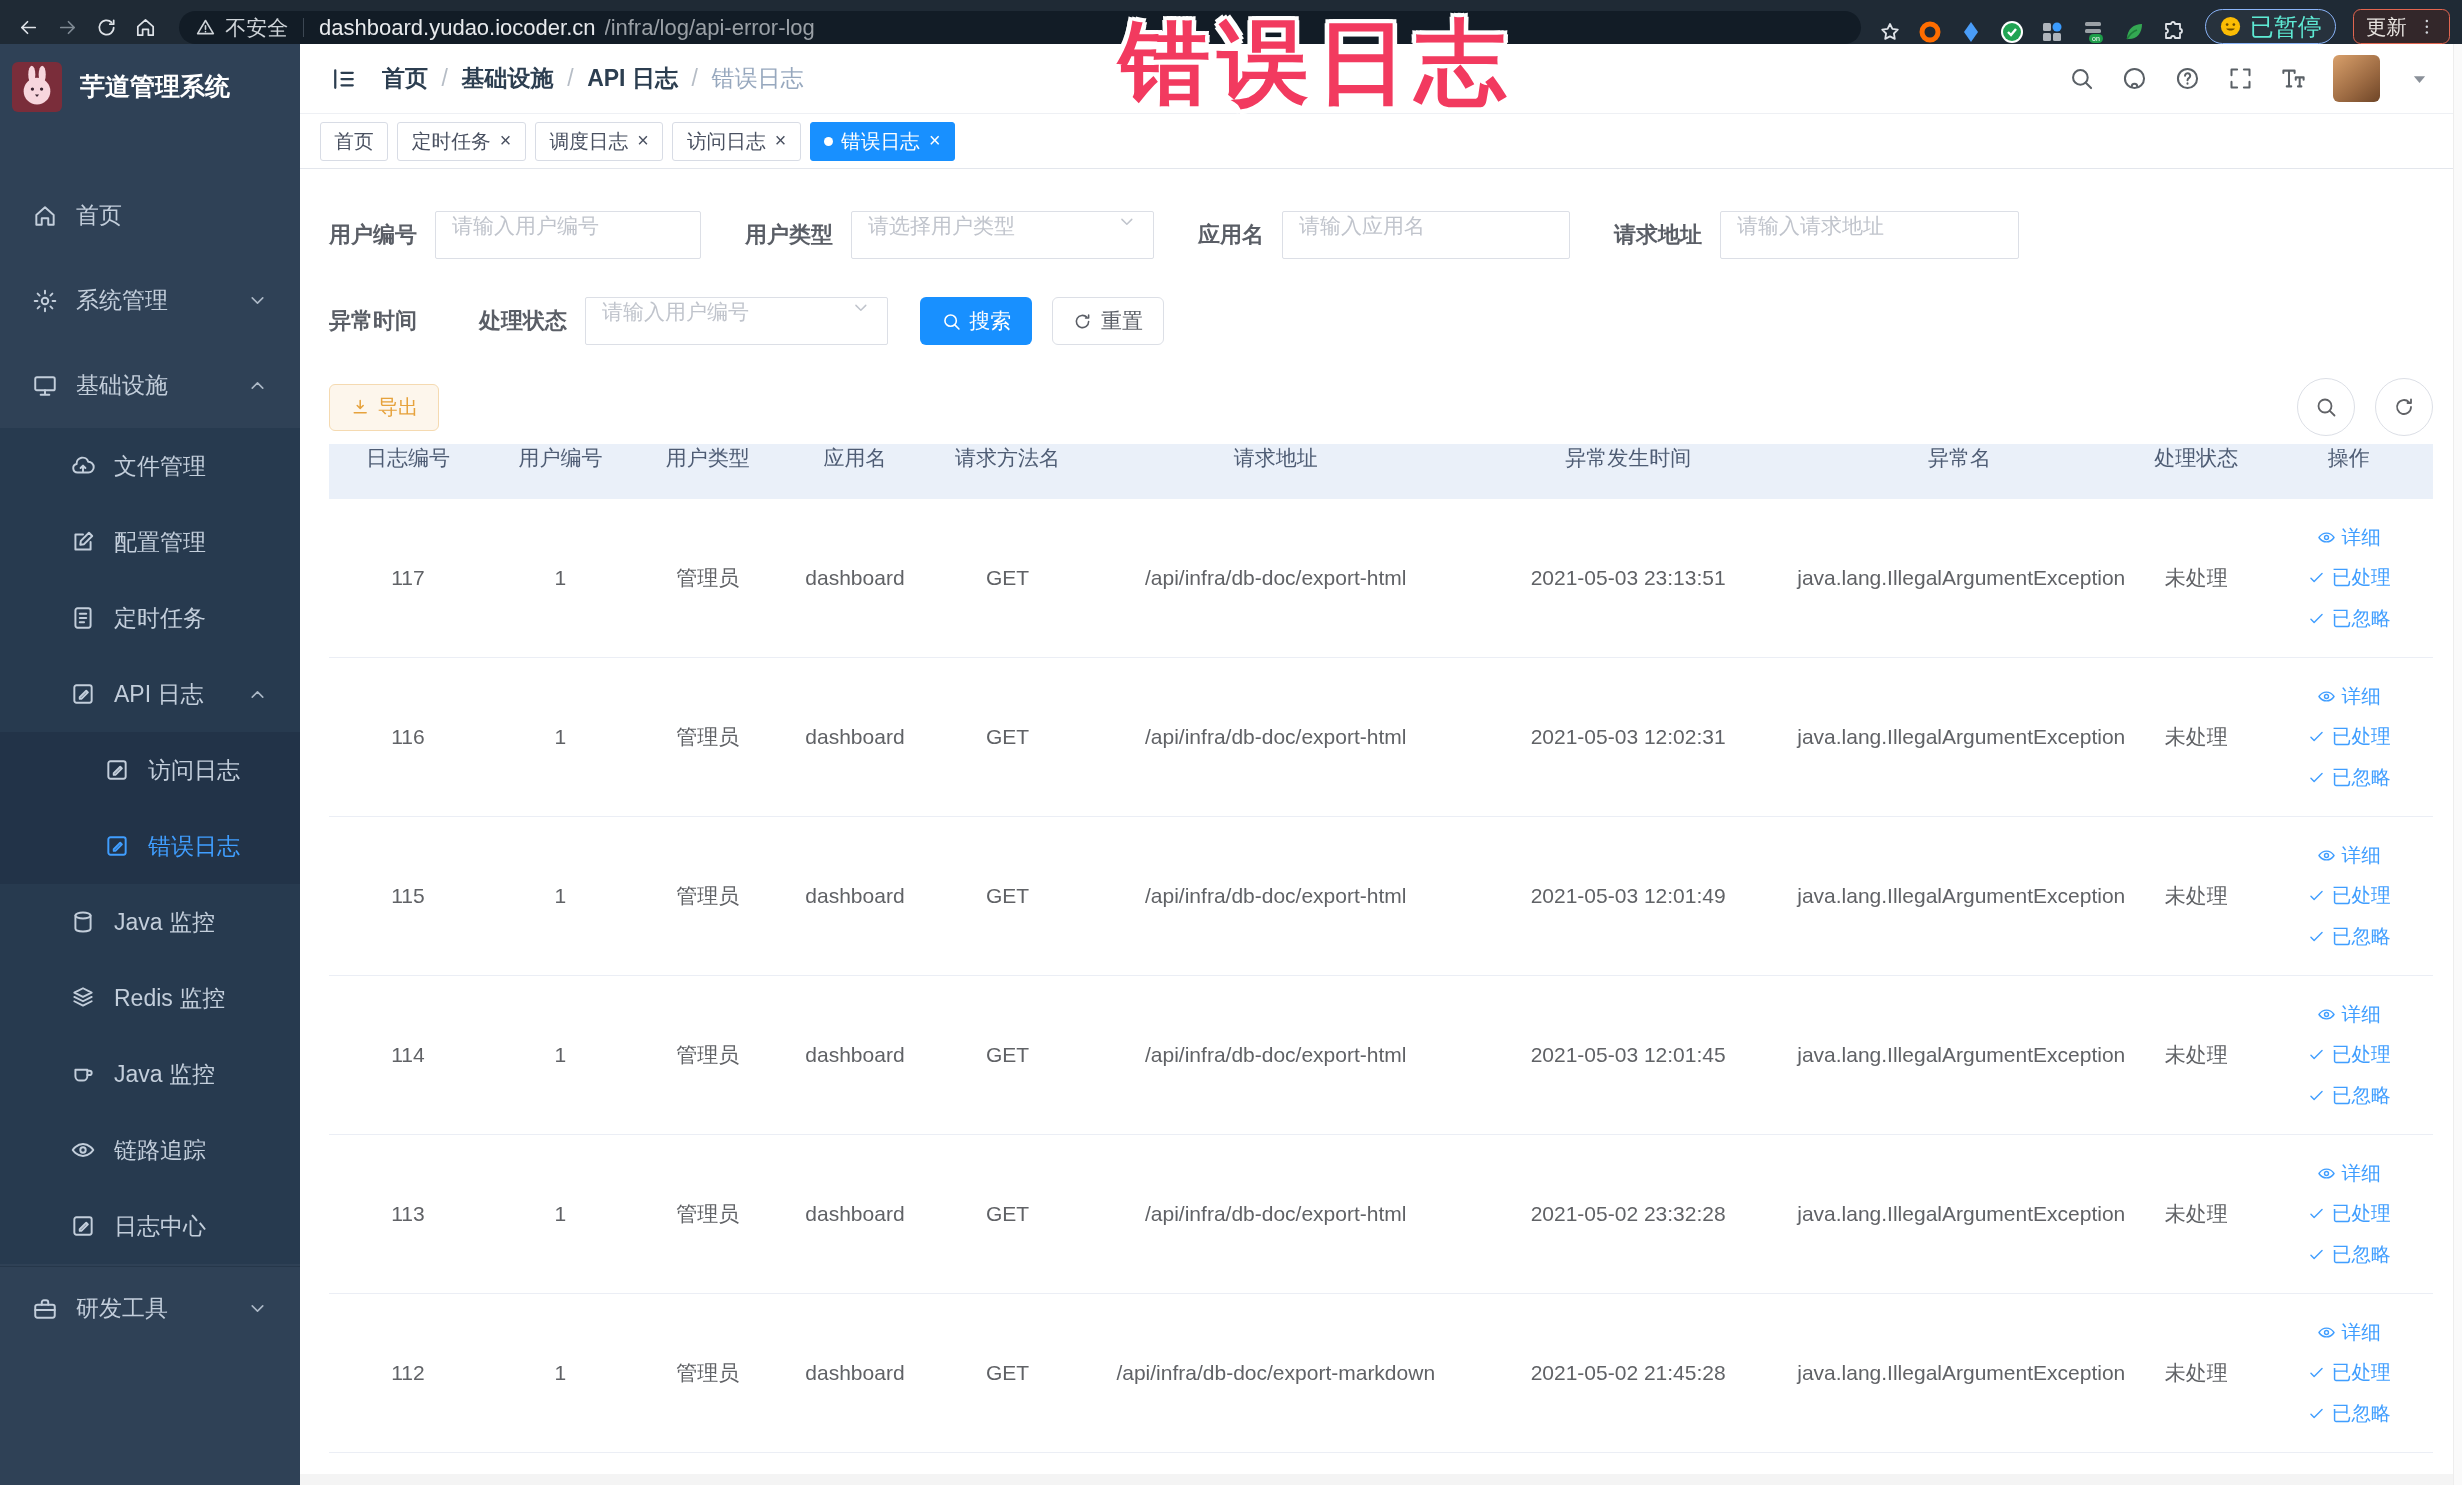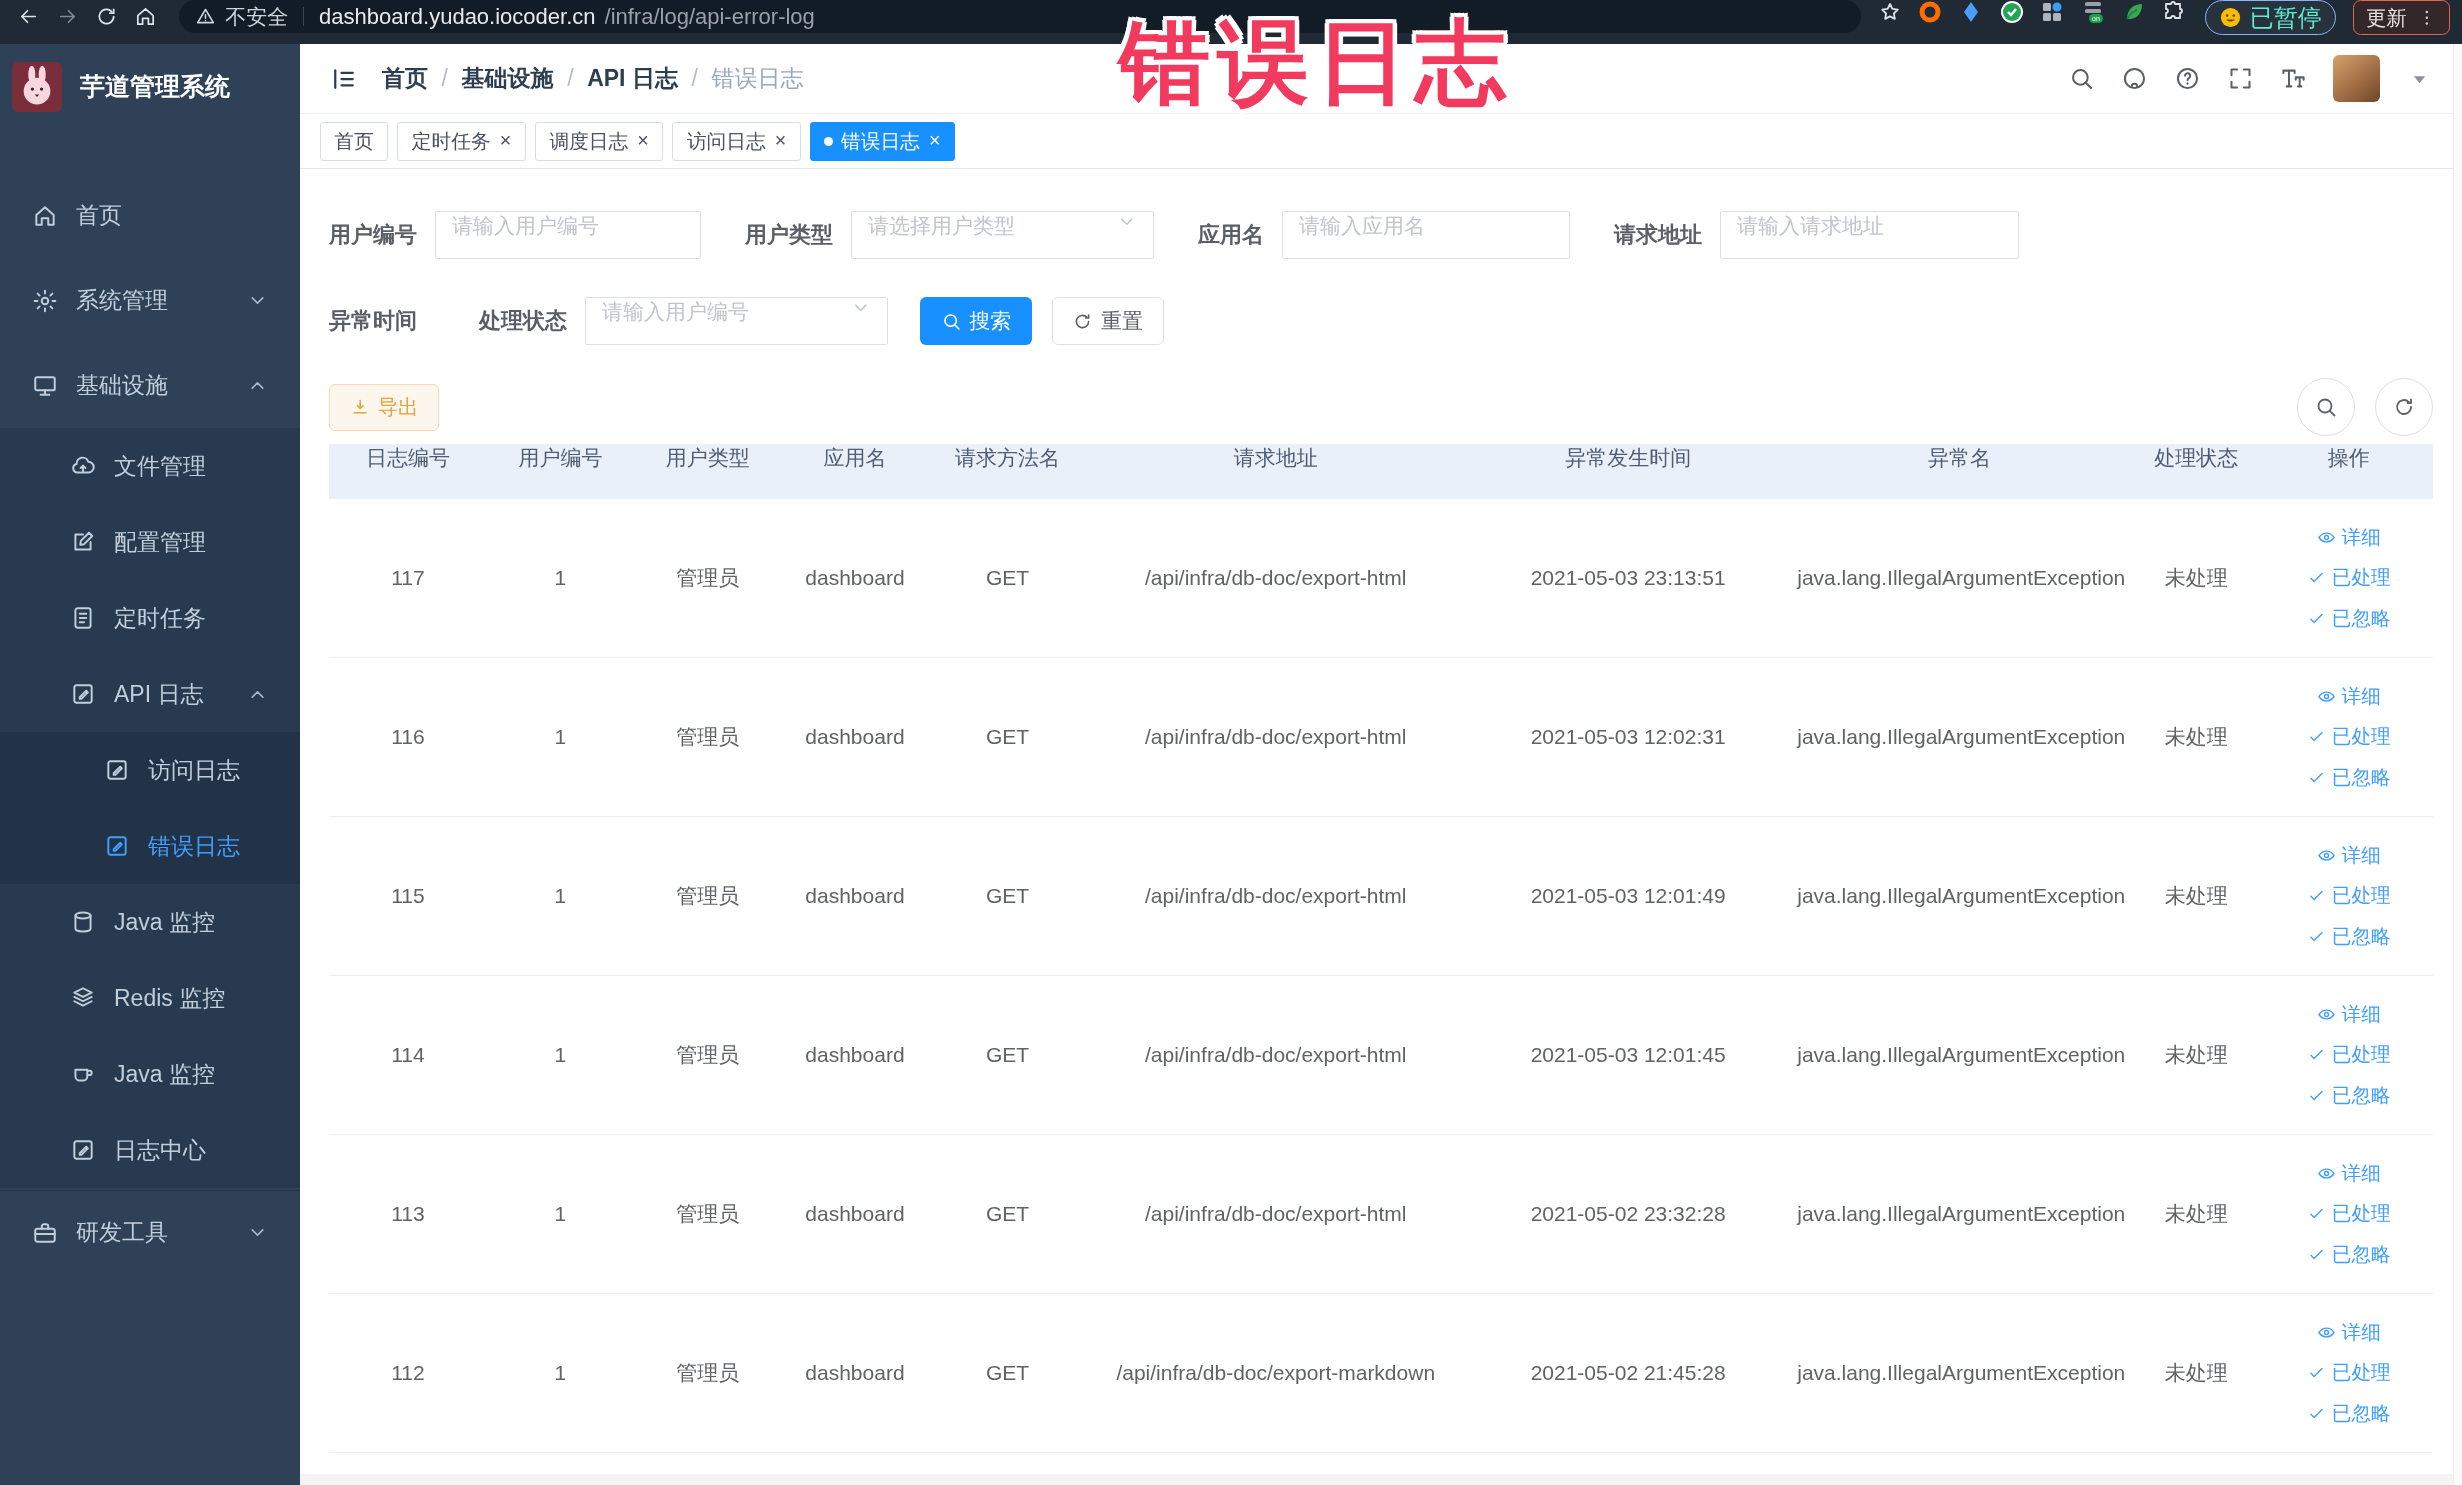--- a/index.html
+++ b/index.html
@@ -2,21 +2,21 @@
 <html style="font-size:12px"><head>
 <meta charset="utf-8">
 <style>
   *{box-sizing:border-box;margin:0;padding:0}
   html,body{width:2462px;height:1486px;overflow:hidden;background:#fff;
     font-family:"Liberation Sans","DejaVu Sans",sans-serif;}
   .ic{display:inline-flex;align-items:center;justify-content:center;flex:none}
   .ic svg{width:100%;height:100%;display:block}
 
   
-  .browser{height:44px;background:#1f2a35;display:flex;align-items:flex-start;padding:0 12px;gap:6px;position:relative;z-index:2}
+  .browser{height:44px;background:#1f2a35;display:flex;align-items:flex-end;padding:0 12px;gap:6px;position:relative;z-index:2}
   .bbtn{width:33px;height:33px;border-radius:50%;display:flex;align-items:center;justify-content:center;color:#dfe3e8}
   .bbtn.dim{color:#7f8a94}
   .bbtn .ic{width:23px;height:23px}
   .urlbar{flex:1;height:33px;margin:0 10.6px;background:#121c26;border-radius:16.7px;display:flex;align-items:center;padding:0 16.7px;gap:9px;min-width:0}
   .urlbar .ic{width:21px;height:21px;color:#cfd4d9}
   .sec-label{font-size:21px;color:#cfd4d9;white-space:nowrap}
   .url-div{width:0.8px;height:19.7px;background:#3c4753;margin:0 6px}
   .url-host{font-size:22px;color:#e8eaed;white-space:nowrap}
   .url-path{font-size:22px;color:#9aa0a6;white-space:nowrap;overflow:hidden}
   .extrow{display:flex;align-items:center;gap:16.7px;margin-right:4.5px}
@@ -393,20 +393,30 @@
           <span class="ic mic">
             <svg viewBox="0 0 24 24" fill="none" stroke="currentColor" stroke-width="1.8" stroke-linecap="round" stroke-linejoin="round">
               <path d="M5 8h11v6a4 4 0 0 1-4 4H9a4 4 0 0 1-4-4z"></path>
               <path d="M16 9h2a2 2 0 0 1 0 4h-2"></path>
             </svg>
           </span>
           <span class="milabel">Java 监控</span>
 
         </div>
 
+        <div class="mi" data-lvl="l2" data-chev="">
+          <span class="ic mic">
+            <svg viewBox="0 0 24 24" fill="none" stroke="currentColor" stroke-width="1.8" stroke-linecap="round" stroke-linejoin="round">
+              <path d="M2.5 12S6 6.5 12 6.5 21.5 12 21.5 12 18 17.5 12 17.5 2.5 12 2.5 12z"></path>
+              <circle cx="12" cy="12" r="2.5"></circle>
+            </svg>
+          </span>
+          <span class="milabel">链路追踪</span>
+
+        </div>
 
         <div class="mi" data-lvl="l2" data-chev="">
           <span class="ic mic">
             <svg viewBox="0 0 24 24" fill="none" stroke="currentColor" stroke-width="1.8" stroke-linecap="round" stroke-linejoin="round">
               <rect x="4" y="4" width="16" height="16" rx="2"></rect>
               <path d="m9 15 6-6 1.5 1.5-6 6H9z"></path>
             </svg>
           </span>
           <span class="milabel">日志中心</span>
 

